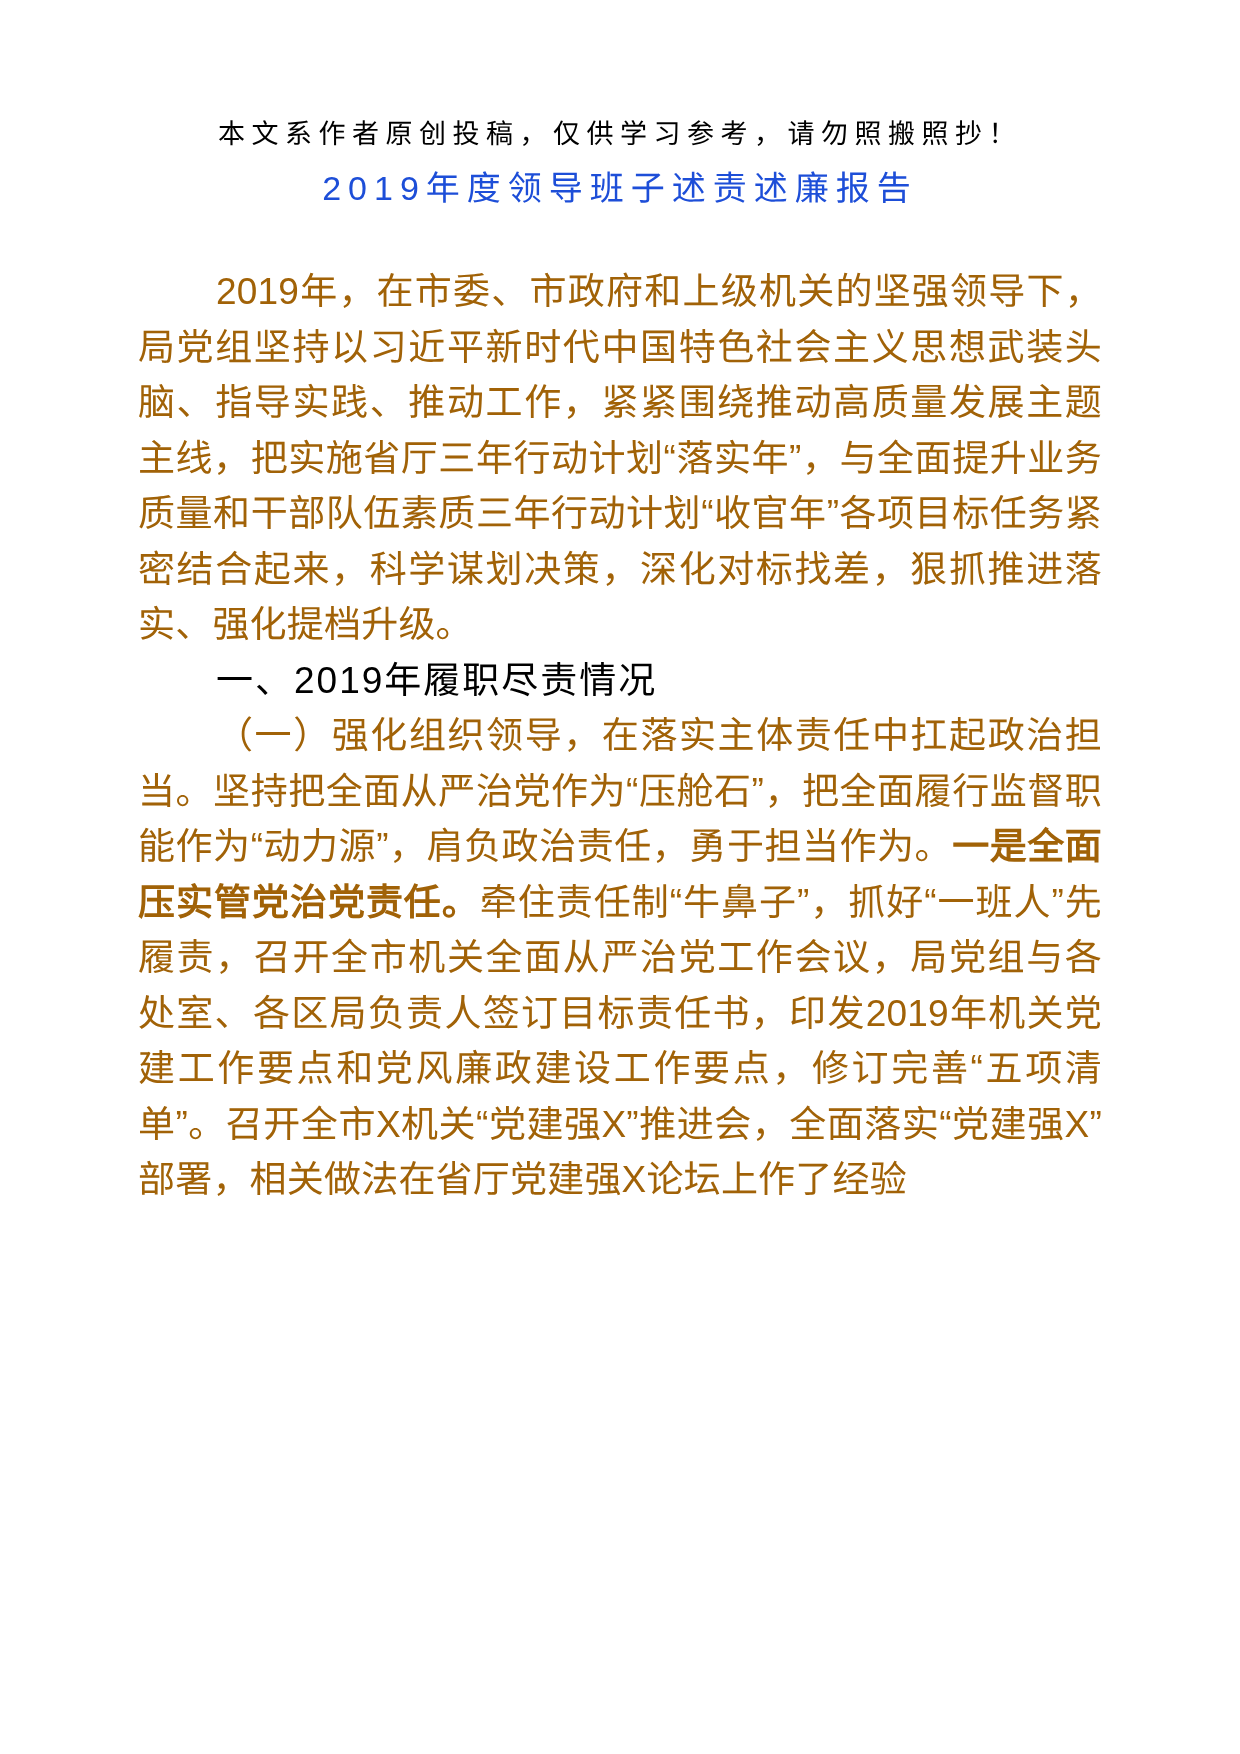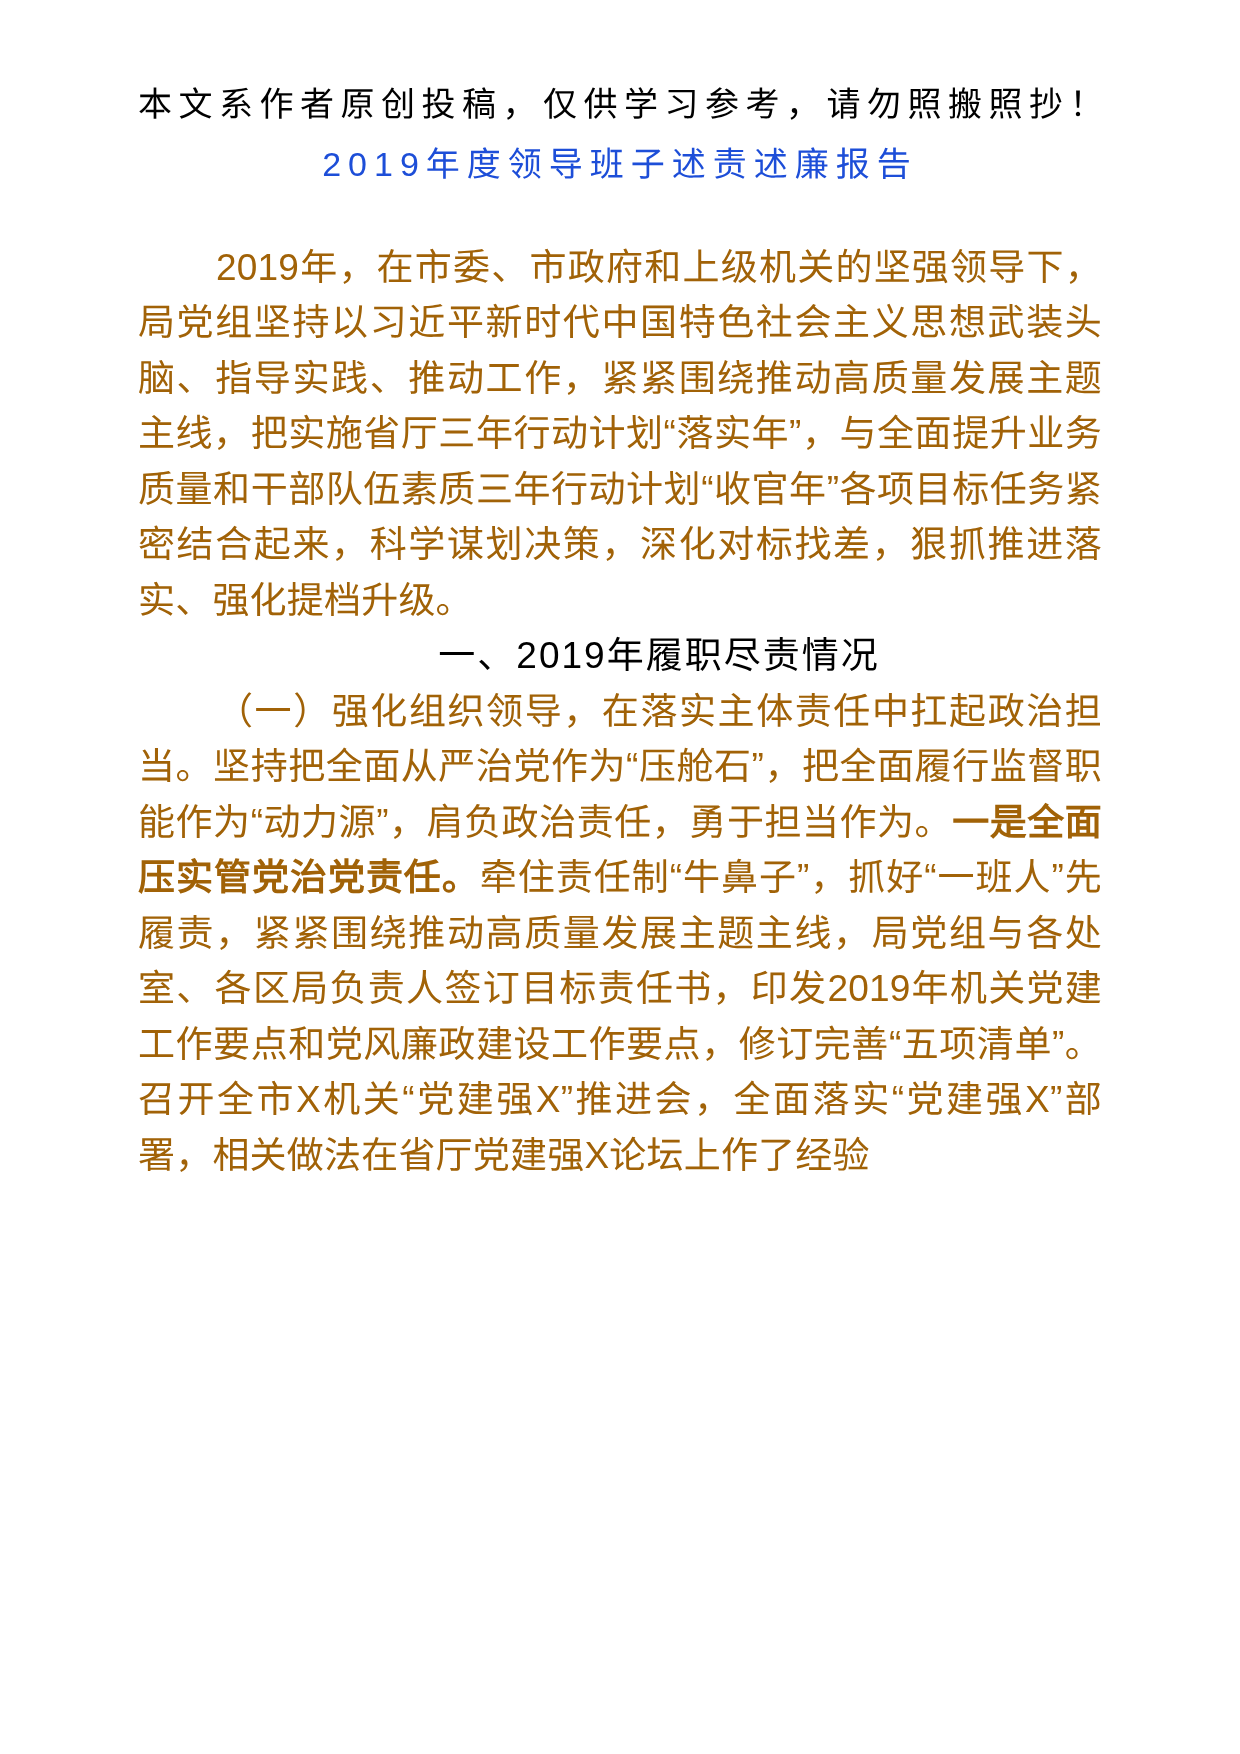--- a/index.html
+++ b/index.html
@@ -24,22 +24,22 @@
   .content {
     position: absolute;
     left: 138px;
     top: 0;
     width: 964px;
   }
 
   
   .notice {
     margin: 0;
-    padding-top: 82px;
-    font-size: 34px;
+    padding-top: 116px;
+    font-size: 27px;
     line-height: 1.35;
     letter-spacing: 6.5px;
     text-align: center;
     font-weight: 400;
     white-space: nowrap;
     color: #000;
   }
 
   
   .doc-title {
@@ -73,21 +73,20 @@
     text-indent: 78px;
   }
   p.heading-para {
     margin: 0;
     font-size: 37px;
     line-height: 55.5px;
     text-indent: 78px;
     letter-spacing: 2px;
     font-weight: 400;
     color: #000;
-    text-align: center;
   }
   .bold-run {
     font-weight: 700;
   }
 </style>
 </head>
 <body>
 
 <div class="page">
   <div class="content">
@@ -96,18 +95,18 @@
 
     <h1 class="doc-title" id="title-line">2019年度领导班子述责述廉报告</h1>
 
     <div class="body-block">
 
       <p class="para indent">2019年，在市委、市政府和上级机关的坚强领导下，局党组坚持以习近平新时代中国特色社会主义思想武装头脑、指导实践、推动工作，紧紧围绕推动高质量发展主题主线，把实施省厅三年行动计划“落实年”，与全面提升业务质量和干部队伍素质三年行动计划“收官年”各项目标任务紧密结合起来，科学谋划决策，深化对标找差，狠抓推进落实、强化提档升级。</p>
 
       <p class="heading-para">一、2019年履职尽责情况</p>
 
       <p class="para indent">
-        <span>（一）强化组织领导，在落实主体责任中扛起政治担当。坚持把全面从严治党作为“压舱石”，把全面履行监督职能作为“动力源”，肩负政治责任，勇于担当作为。</span><span class="bold-run">一是全面压实管党治党责任。</span><span>牵住责任制“牛鼻子”，抓好“一班人”先履责，紧紧围绕推动高质量发展主题主线，局党组与各处室、各区局负责人签订目标责任书，印发2019年机关党建工作要点和党风廉政建设工作要点，修订完善“五项清单”。召开全市X机关“党建强X”推进会，全面落实“党建强X”部署，相关做法在省厅党建强X论坛上作了经验</span>
+        <span>（一）强化组织领导，在落实主体责任中扛起政治担当。坚持把全面从严治党作为“压舱石”，把全面履行监督职能作为“动力源”，肩负政治责任，勇于担当作为。</span><span class="bold-run">一是全面压实管党治党责任。</span><span>牵住责任制“牛鼻子”，抓好“一班人”先履责，召开全市机关全面从严治党工作会议，局党组与各处室、各区局负责人签订目标责任书，印发2019年机关党建工作要点和党风廉政建设工作要点，修订完善“五项清单”。召开全市X机关“党建强X”推进会，全面落实“党建强X”部署，相关做法在省厅党建强X论坛上作了经验</span>
       </p>
 
     </div>
   </div>
 </div>
 
 </body></html>

